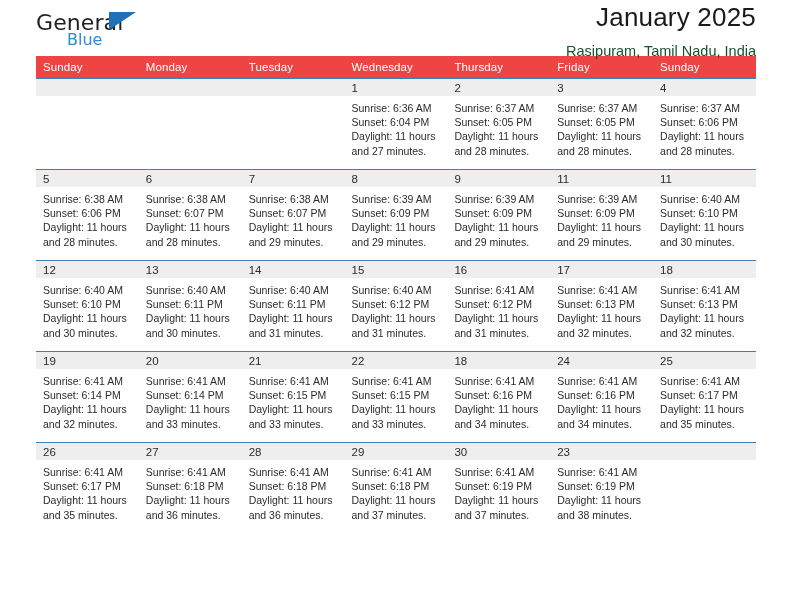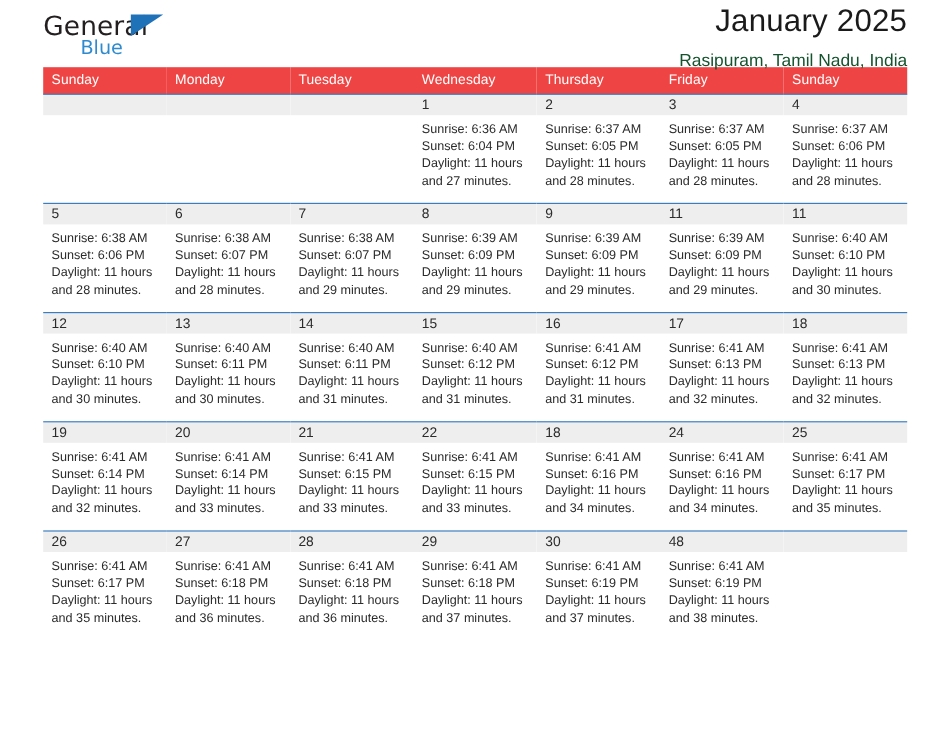--- a/index.html
+++ b/index.html
@@ -502,21 +502,21 @@
               <div class="info">
                 <div>Sunrise: 6:41 AM</div>
                 <div>Sunset: 6:19 PM</div>
                 <div>Daylight: 11 hours</div>
                 <div>and 37 minutes.</div>
               </div>
             </div>
           </td>
           <td>
             <div class="cell">
-              <div class="daynum">48</div>
+              <div class="daynum">23</div>
               <div class="info">
                 <div>Sunrise: 6:41 AM</div>
                 <div>Sunset: 6:19 PM</div>
                 <div>Daylight: 11 hours</div>
                 <div>and 38 minutes.</div>
               </div>
             </div>
           </td>
           <td>
             <div class="cell empty">

